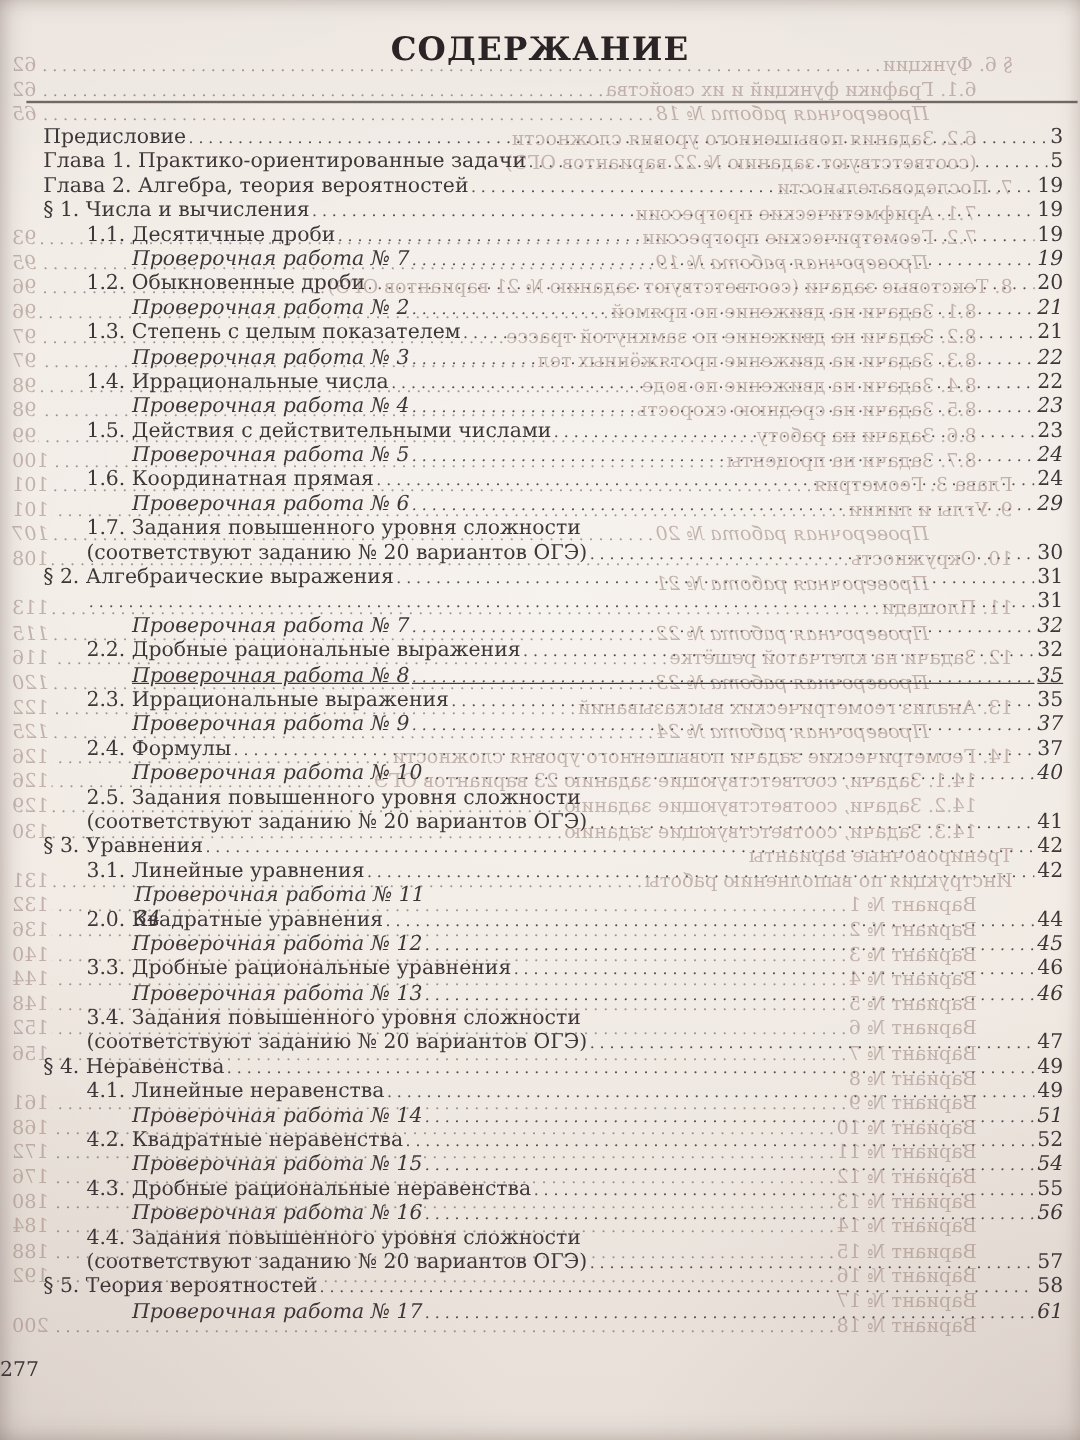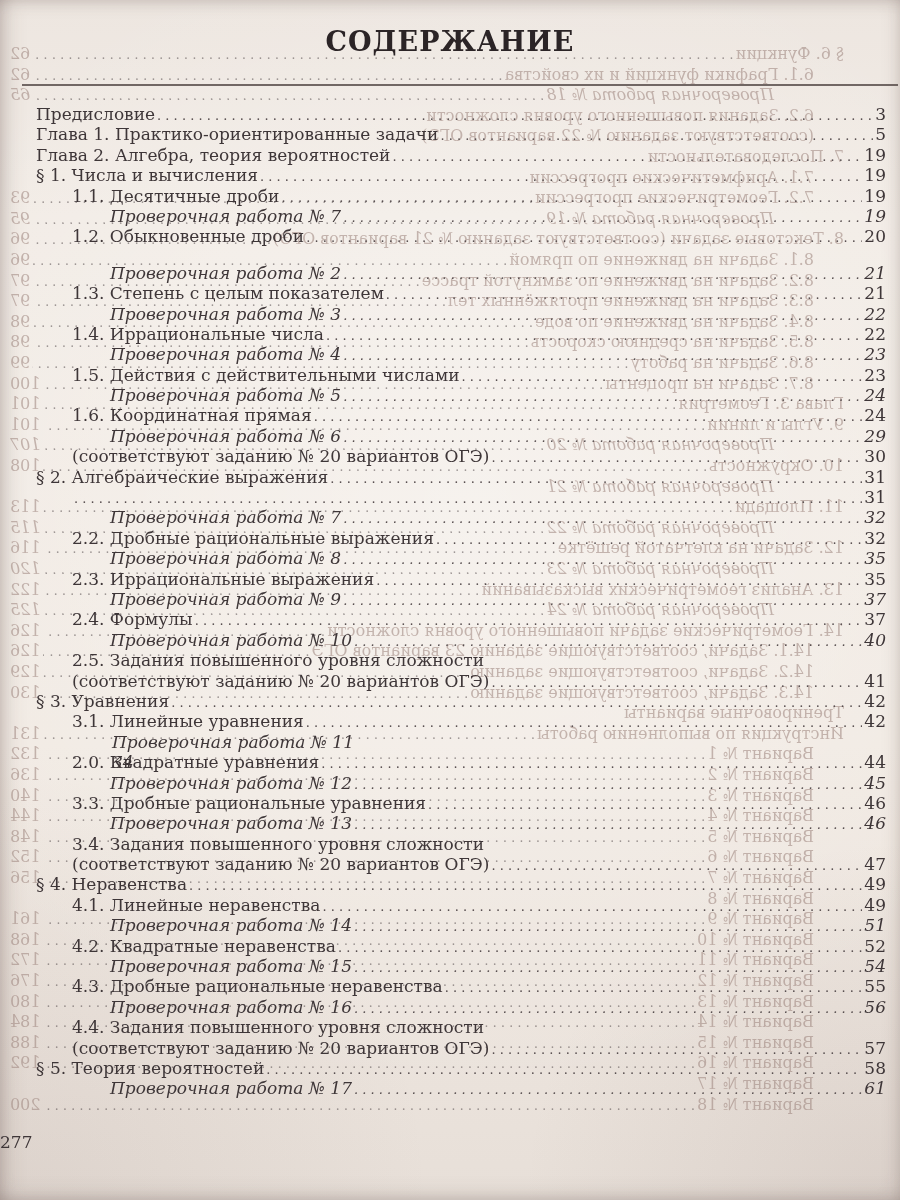--- a/index.html
+++ b/index.html
@@ -346,21 +346,21 @@
       <div class="toc-row lvl2" style="font-style: italic;">
     <span class="label">Проверочная работа № 7</span>
     <span class="leader"></span>
     <span class="pagenum">19</span>
   </div>
       <div class="toc-row lvl1">
     <span class="label">1.2. Обыкновенные дроби</span>
     <span class="leader"></span>
     <span class="pagenum">20</span>
   </div>
-      <div class="toc-row lvl2" style="font-style: italic; margin-top: 16px;">
+      <div class="toc-row lvl2" style="font-style: italic;">
     <span class="label">Проверочная работа № 2</span>
     <span class="leader"></span>
     <span class="pagenum">21</span>
   </div>
       <div class="toc-row lvl1">
     <span class="label">1.3. Степень с целым показателем</span>
     <span class="leader"></span>
     <span class="pagenum">21</span>
   </div>
       <div class="toc-row lvl2" style="font-style: italic;">
@@ -392,20 +392,24 @@
     <span class="label">1.6. Координатная прямая</span>
     <span class="leader"></span>
     <span class="pagenum">24</span>
   </div>
       <div class="toc-row lvl2" style="font-style: italic;">
     <span class="label">Проверочная работа № 6</span>
     <span class="leader"></span>
     <span class="pagenum">29</span>
   </div>
       <div class="toc-row lvl1">
+    <span class="label">1.7. Задания повышенного уровня сложности</span>
+
+  </div>
+      <div class="toc-row lvl1">
     <span class="label">(соответствуют заданию № 20 вариантов ОГЭ)</span>
     <span class="leader"></span>
     <span class="pagenum">30</span>
   </div>
       <div class="toc-row lvl0">
     <span class="label">§ 2. Алгебраические выражения</span>
     <span class="leader"></span>
     <span class="pagenum">31</span>
   </div>
       <div class="toc-row lvl1">
@@ -415,21 +419,21 @@
       <div class="toc-row lvl2" style="font-style: italic;">
     <span class="label">Проверочная работа № 7</span>
     <span class="leader"></span>
     <span class="pagenum">32</span>
   </div>
       <div class="toc-row lvl1">
     <span class="label">2.2. Дробные рациональные выражения</span>
     <span class="leader"></span>
     <span class="pagenum">32</span>
   </div>
-      <div class="toc-row lvl2" style="font-style: italic;">
+      <div class="toc-row lvl2" style="font-style: italic; text-decoration: underline;">
     <span class="label">Проверочная работа № 8</span>
     <span class="leader"></span>
     <span class="pagenum">35</span>
   </div>
       <div class="toc-row lvl1">
     <span class="label">2.3. Иррациональные выражения</span>
     <span class="leader"></span>
     <span class="pagenum">35</span>
   </div>
       <div class="toc-row lvl2" style="font-style: italic;">

